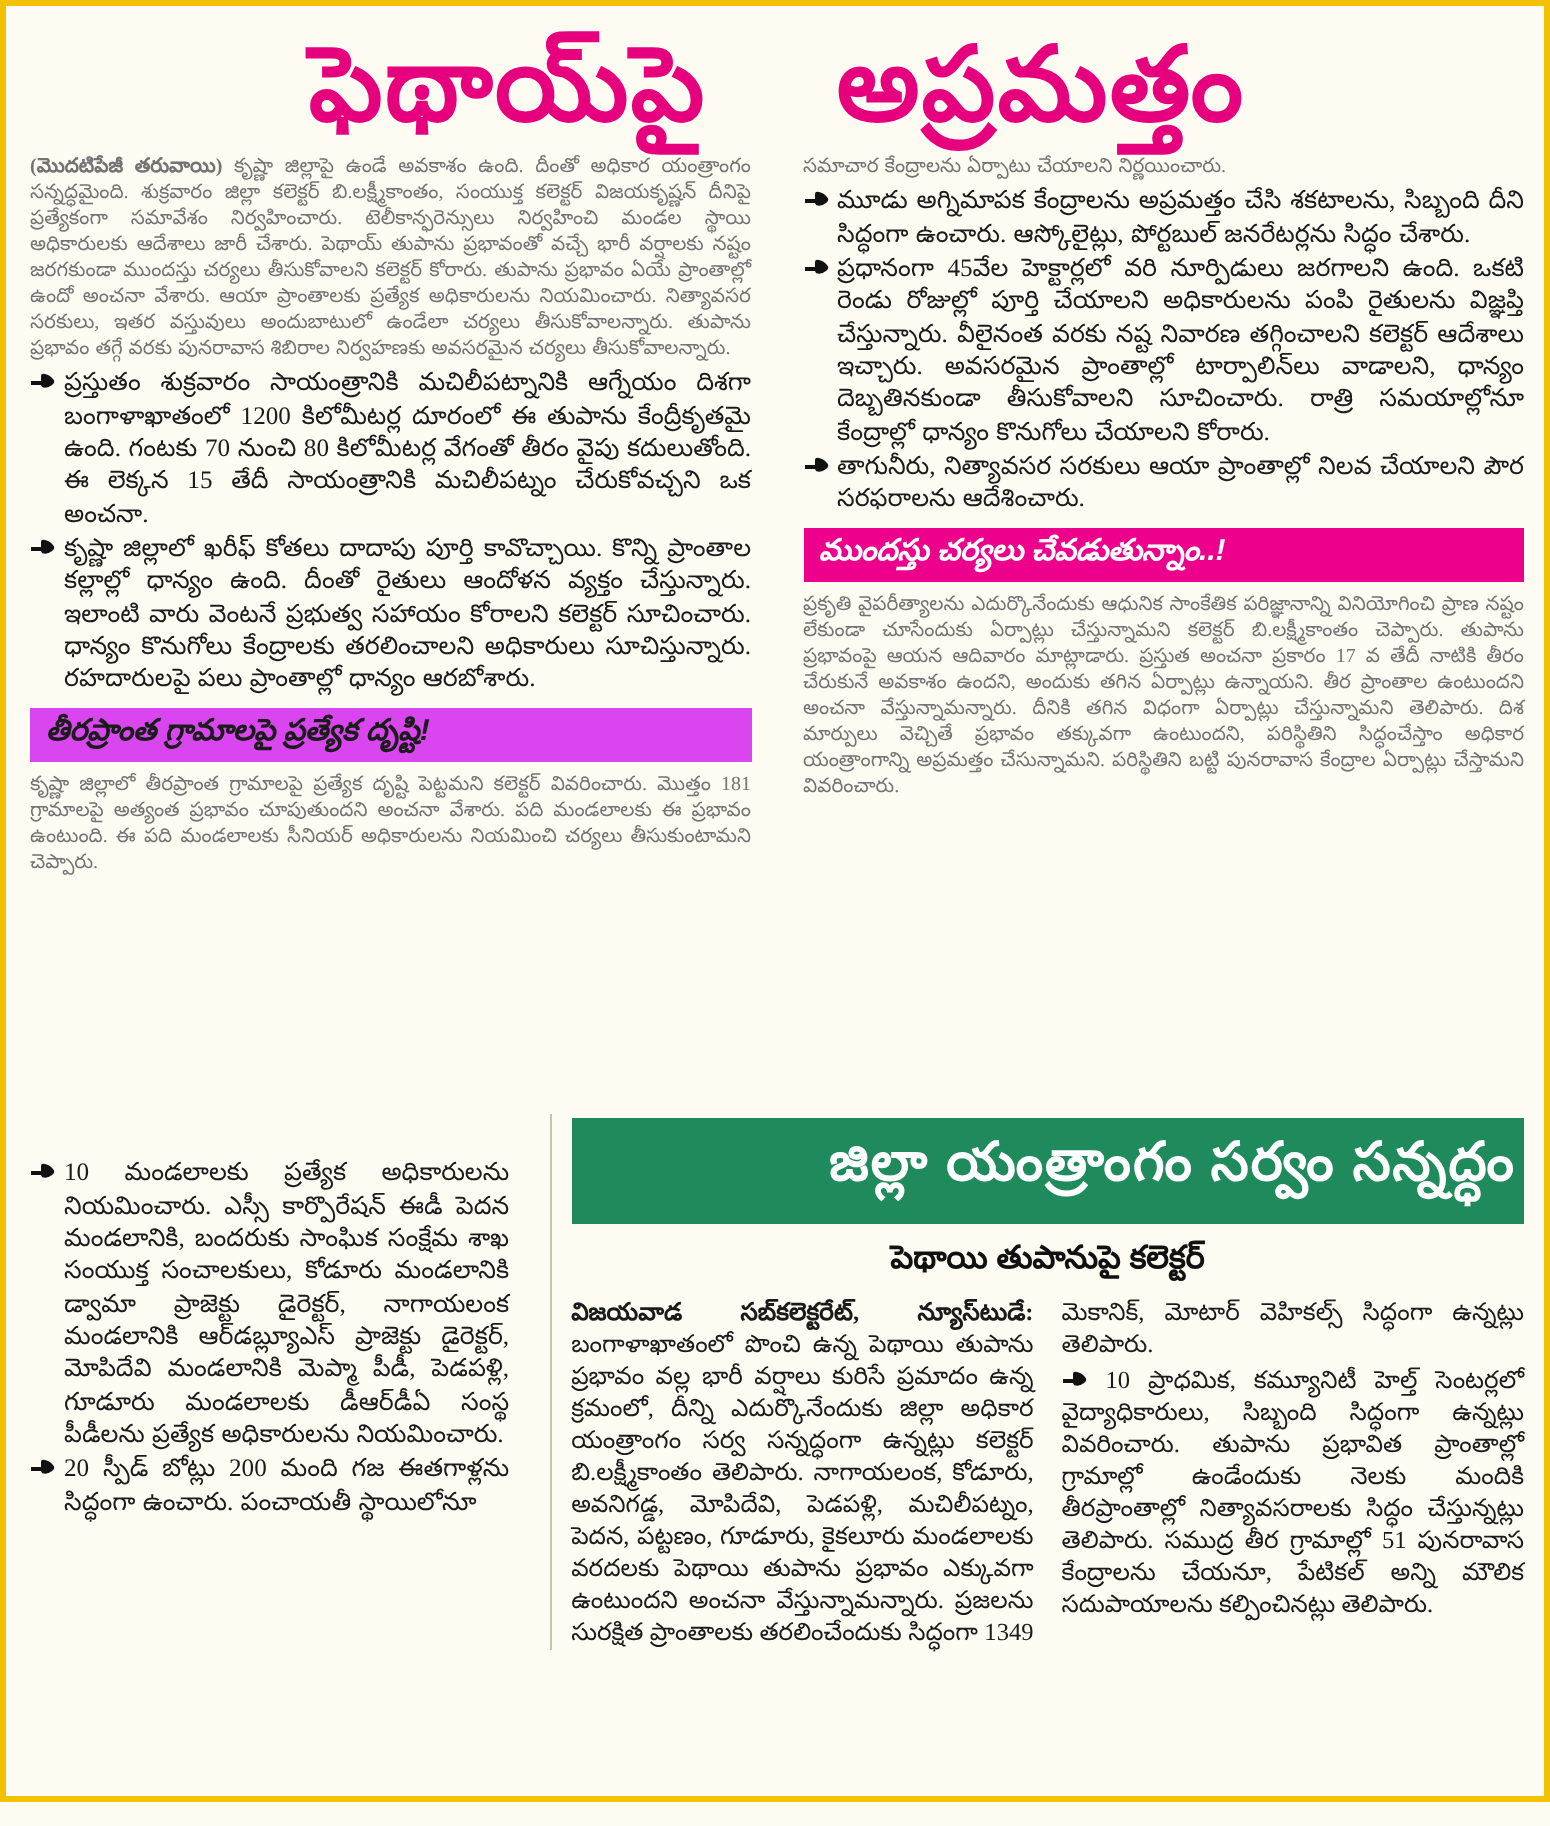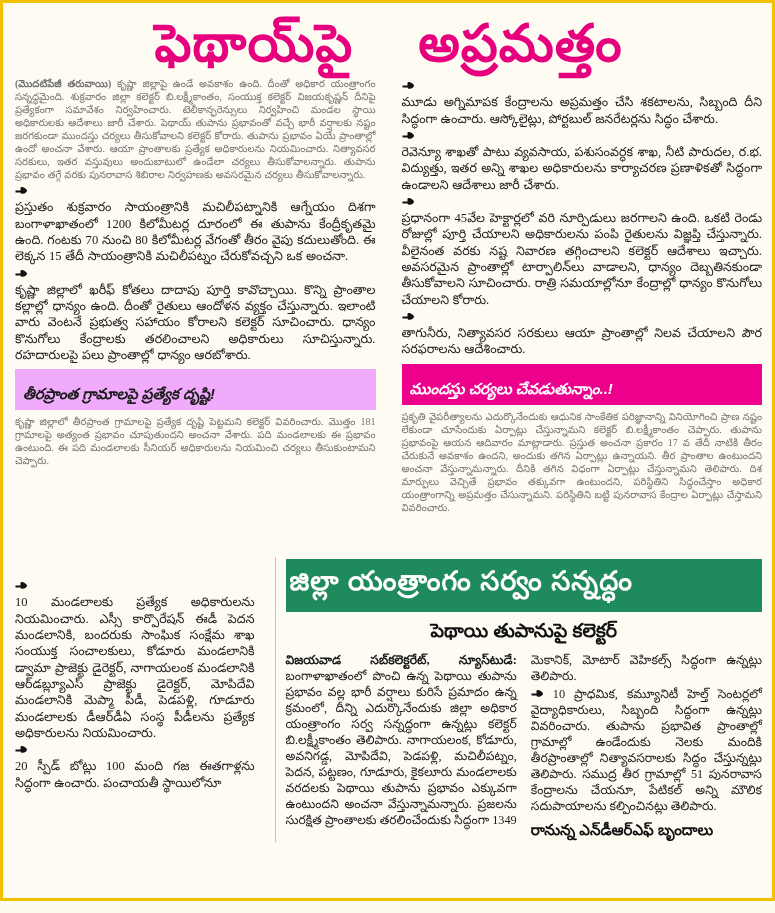--- a/index.html
+++ b/index.html
@@ -61,79 +61,78 @@
     color:#737373;
     word-spacing:0.5px;
   }
   p.body.lead .dateline{font-weight:bold;}
 
   .bullet-item{
     display:flex;
     gap:4px;
     align-items:flex-start;
     margin:1px 0 1px 0;
-    flex-direction:column;
   }
   .bullet-item .hand{
     flex:0 0 auto;
     margin-top:3px;
     line-height:0;
   }
   .bullet-item p{
     margin:0;
     font-size:12.6px;
     line-height:1.30;
     text-align:justify;
     color:#1b1b1b;
     word-spacing:0.5px;
   }
 
   
   .subhead{
     display:block;
     font-weight:bold;
     font-size:15px;
-    padding:16px 8px 4px 8px;
+    padding:3px 8px 4px 8px;
     margin:6px 0 5px 0;
     font-family:"Liberation Sans","DejaVu Sans",sans-serif;
     font-style:italic;
   }
-  .subhead.yellow{background:#f0abfc;color:#1b1b1b;}
+  .subhead.yellow{background:#d946ef;color:#1b1b1b;}
   .subhead.pink{background:#ec008c;color:#ffffff;}
 
   
   .bottom-area{
     display:flex;
     gap:14px;
     margin-top:2px;
     height:auto;
   }
   .bottom-left{width:33.5%;box-sizing:border-box;padding-right:6px;margin-top:20px;}
   .bottom-right{
     width:66.5%;box-sizing:border-box;
     border-left:1px solid #c9c3ab;
     padding-left:10px;
   }
 
   .green-banner{
     background:#1f8a5b;
     color:#ffffff;
-    text-align:left;
+    text-align:right;
     font-weight:bold;
     font-size:27px;
     letter-spacing:1px;
     padding:7px 4px 9px 4px;
     margin:2px 0 8px 0;
     font-family:"Liberation Sans","DejaVu Sans",sans-serif;
   }
 
   .kicker{
     text-align:center;
     font-weight:bold;
-    font-size:19px;
+    font-size:16px;
     color:#111;
     margin:0 0 7px 0;
     font-family:"Liberation Sans","DejaVu Sans",sans-serif;
   }
 
   .two-col-text{
     column-count:2;
     column-gap:14px;
     column-rule:0;
   }
@@ -189,38 +188,31 @@
         </span>
         <p>కృష్ణా జిల్లాలో ఖరీఫ్ కోతలు దాదాపు పూర్తి కావొచ్చాయి. కొన్ని ప్రాంతాల కల్లాల్లో ధాన్యం ఉంది. దీంతో రైతులు ఆందోళన వ్యక్తం చేస్తున్నారు. ఇలాంటి వారు వెంటనే ప్రభుత్వ సహాయం కోరాలని కలెక్టర్ సూచించారు. ధాన్యం కొనుగోలు కేంద్రాలకు తరలించాలని అధికారులు సూచిస్తున్నారు. రహదారులపై పలు ప్రాంతాల్లో ధాన్యం ఆరబోశారు.</p>
       </div>
 
       <div class="subhead yellow">తీరప్రాంత గ్రామాలపై ప్రత్యేక దృష్టి!</div>
 
       <p class="body">కృష్ణా జిల్లాలో తీరప్రాంత గ్రామాలపై ప్రత్యేక దృష్టి పెట్టమని కలెక్టర్ వివరించారు. మొత్తం 181 గ్రామాలపై అత్యంత ప్రభావం చూపుతుందని అంచనా వేశారు. పది మండలాలకు ఈ ప్రభావం ఉంటుంది. ఈ పది మండలాలకు సీనియర్ అధికారులను నియమించి చర్యలు తీసుకుంటామని చెప్పారు.</p>
     </div>
 
     <div class="col right">
+      <p class="body">సమాచార కేంద్రాలను ఏర్పాటు చేయాలని నిర్ణయించారు.</p>
 
       <div class="bullet-item">
         <span class="hand">
           <svg width="13" height="9" viewBox="0 0 26 18">
                 <path d="M1 9 L11 9 L11 4 Q11 1 15 2 Q20 3 23 7 Q26 10 22 13 Q17 17 12 15 L11 13 L1 13 Z" fill="#111"></path>
               </svg>
         </span>
         <p>మూడు అగ్నిమాపక కేంద్రాలను అప్రమత్తం చేసి శకటాలను, సిబ్బంది దీని సిద్ధంగా ఉంచారు. ఆస్కోలైట్లు, పోర్టబుల్ జనరేటర్లను సిద్ధం చేశారు.</p>
       </div>
 
-      <div class="bullet-item">
-        <span class="hand">
-          <svg width="13" height="9" viewBox="0 0 26 18">
-                <path d="M1 9 L11 9 L11 4 Q11 1 15 2 Q20 3 23 7 Q26 10 22 13 Q17 17 12 15 L11 13 L1 13 Z" fill="#111"></path>
-              </svg>
-        </span>
-        <p>రెవెన్యూ శాఖతో పాటు వ్యవసాయ, పశుసంవర్ధక శాఖ, నీటి పారుదల, ర.భ. విద్యుత్తు, ఇతర అన్ని శాఖల అధికారులను కార్యాచరణ ప్రణాళికతో సిద్ధంగా ఉండాలని ఆదేశాలు జారీ చేశారు.</p>
-      </div>
 
       <div class="bullet-item">
         <span class="hand">
           <svg width="13" height="9" viewBox="0 0 26 18">
                 <path d="M1 9 L11 9 L11 4 Q11 1 15 2 Q20 3 23 7 Q26 10 22 13 Q17 17 12 15 L11 13 L1 13 Z" fill="#111"></path>
               </svg>
         </span>
         <p>ప్రధానంగా 45వేల హెక్టార్లలో వరి నూర్పిడులు జరగాలని ఉంది. ఒకటి రెండు రోజుల్లో పూర్తి చేయాలని అధికారులను పంపి రైతులను విజ్ఞప్తి చేస్తున్నారు. వీలైనంత వరకు నష్ట నివారణ తగ్గించాలని కలెక్టర్ ఆదేశాలు ఇచ్చారు. అవసరమైన ప్రాంతాల్లో టార్పాలిన్‌లు వాడాలని, ధాన్యం దెబ్బతినకుండా తీసుకోవాలని సూచించారు. రాత్రి సమయాల్లోనూ కేంద్రాల్లో ధాన్యం కొనుగోలు చేయాలని కోరారు.</p>
       </div>
 
@@ -251,31 +243,30 @@
         <p>10 మండలాలకు ప్రత్యేక అధికారులను నియమించారు. ఎస్సీ కార్పొరేషన్ ఈడీ పెదన మండలానికి, బందరుకు సాంఘిక సంక్షేమ శాఖ సంయుక్త సంచాలకులు, కోడూరు మండలానికి డ్వామా ప్రాజెక్టు డైరెక్టర్, నాగాయలంక మండలానికి ఆర్‌డబ్ల్యూఎస్ ప్రాజెక్టు డైరెక్టర్, మోపిదేవి మండలానికి మెప్మా పీడీ, పెడపళ్లి, గూడూరు మండలాలకు డీఆర్‌డీఏ సంస్థ పీడీలను ప్రత్యేక అధికారులను నియమించారు.</p>
       </div>
 
 
       <div class="bullet-item">
         <span class="hand">
           <svg width="13" height="9" viewBox="0 0 26 18">
                 <path d="M1 9 L11 9 L11 4 Q11 1 15 2 Q20 3 23 7 Q26 10 22 13 Q17 17 12 15 L11 13 L1 13 Z" fill="#111"></path>
               </svg>
         </span>
-        <p>20 స్పీడ్ బోట్లు 100 మంది గజ ఈతగాళ్లను సిద్ధంగా ఉంచారు. పంచాయతీ స్థాయిలోనూ</p>
+        <p>20 స్పీడ్ బోట్లు 200 మంది గజ ఈతగాళ్లను సిద్ధంగా ఉంచారు. పంచాయతీ స్థాయిలోనూ</p>
       </div>
     </div>
 
     <div class="bottom-right">
       <div class="green-banner">జిల్లా యంత్రాంగం సర్వం సన్నద్ధం</div>
       <div class="kicker">పెథాయి తుపానుపై కలెక్టర్</div>
       <div class="two-col-text">
         <p><span class="dateline">విజయవాడ సబ్‌కలెక్టరేట్, న్యూస్‌టుడే:</span> <span>బంగాళాఖాతంలో పొంచి ఉన్న పెథాయి తుపాను ప్రభావం వల్ల భారీ వర్షాలు కురిసే ప్రమాదం ఉన్న క్రమంలో, దీన్ని ఎదుర్కొనేందుకు జిల్లా అధికార యంత్రాంగం సర్వ సన్నద్ధంగా ఉన్నట్లు కలెక్టర్ బి.లక్ష్మీకాంతం తెలిపారు. నాగాయలంక, కోడూరు, అవనిగడ్డ, మోపిదేవి, పెడపళ్లి, మచిలీపట్నం, పెదన, పట్టణం, గూడూరు, కైకలూరు మండలాలకు వరదలకు పెథాయి తుపాను ప్రభావం ఎక్కువగా ఉంటుందని అంచనా వేస్తున్నామన్నారు. ప్రజలను సురక్షిత ప్రాంతాలకు తరలించేందుకు సిద్ధంగా 1349 మెకానిక్, మోటార్ వెహికల్స్ సిద్ధంగా ఉన్నట్లు తెలిపారు.</span></p>
         <p><span class="hand-ico"><svg width="13" height="9" viewBox="0 0 26 18">
                   <path d="M1 9 L11 9 L11 4 Q11 1 15 2 Q20 3 23 7 Q26 10 22 13 Q17 17 12 15 L11 13 L1 13 Z" fill="#111"></path>
                 </svg></span> <span>10 ప్రాధమిక, కమ్యూనిటీ హెల్త్ సెంటర్లలో వైద్యాధికారులు, సిబ్బంది సిద్ధంగా ఉన్నట్లు వివరించారు. తుపాను ప్రభావిత ప్రాంతాల్లో గ్రామాల్లో ఉండేందుకు నెలకు మందికి తీరప్రాంతాల్లో నిత్యావసరాలకు సిద్ధం చేస్తున్నట్లు తెలిపారు. సముద్ర తీర గ్రామాల్లో 51 పునరావాస కేంద్రాలను చేయనూ, పేటికల్ అన్ని మౌలిక సదుపాయాలను కల్పించినట్లు తెలిపారు.</span></p>
-        <div class="section-head">రానున్న ఎన్‌డీఆర్‌ఎఫ్ బృందాలు</div>
       </div>
     </div>
   </div>
 
  </div>
 </div>
 
 </body></html>

